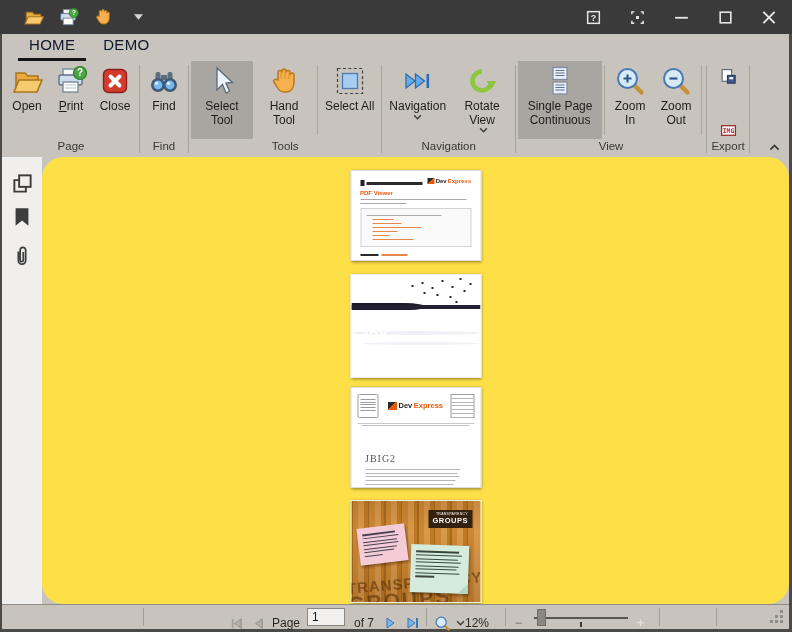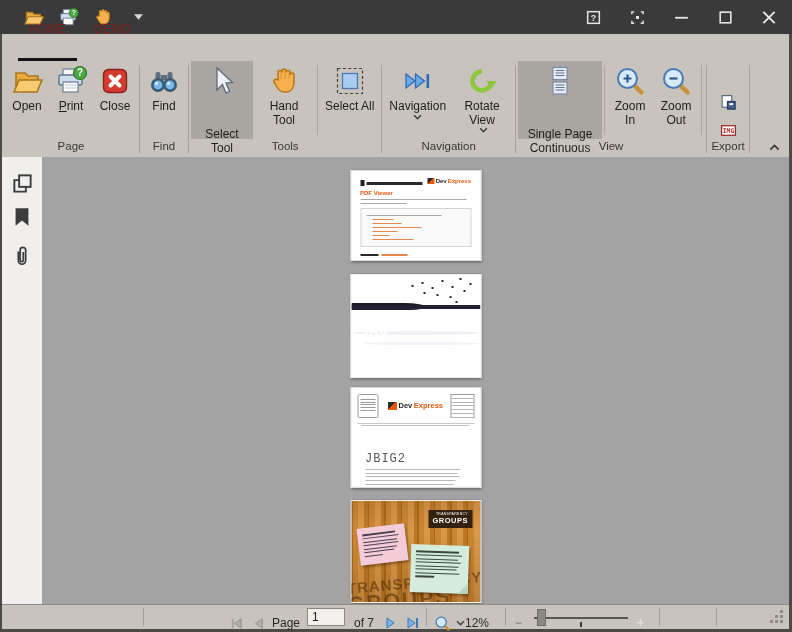--- a/index.html
+++ b/index.html
@@ -12,45 +12,45 @@
   .qat .qbtn { width:22px; height:22px; display:flex; align-items:center; justify-content:center; cursor:default; }
   .wincontrols { display:flex; align-items:center; gap:26px; }
   .wincontrols .wbtn { width:18px; height:18px; display:flex; align-items:center; justify-content:center; }
 
   
   .frame { position:absolute; top:34px; left:0; right:0; bottom:0; border-left:2px solid #4b4a47; border-right:3px solid #4b4a47; border-bottom:3px solid #4b4a47; background:#c8c4bd; display:flex; flex-direction:column; }
 
   
   .ribbon { background:#c8c4bd; }
   .tabs { height:27px; display:flex; align-items:flex-end; padding-left:16px; gap:6px; }
-  .tab { font-size:12px; color:#7f1d1d; padding:4px 11px 22px; letter-spacing:.3px; border-bottom:3px solid transparent; }
+  .tab { font-size:15px; color:#0f172a; padding:4px 11px 5px; letter-spacing:.3px; border-bottom:3px solid transparent; }
   .tab.active { border-bottom:3px solid #141414; }
   .ribbon-body { height:96px; display:flex; align-items:stretch; padding:0 3px; position:relative; }
   .rgroup { display:flex; flex-direction:column; }
   .btnrow { display:flex; align-items:stretch; height:78px; }
   .cap { height:18px; text-align:center; font-size:11.5px; color:#3a3733; padding-top:1px; }
   .gsep { width:1px; background:#a5a19b; margin:4px 2px; }
   .isep { width:1px; background:#aba79f; margin:4px 2px 4px; align-self:stretch; }
   .rbtn { display:flex; flex-direction:column; align-items:center; justify-content:flex-start; padding:4px 5px 2px; min-width:44px; cursor:default; }
-  .rbtn.sel { background:#a9a6a1;gap:28px; }
+  .rbtn.sel { background:#a9a6a1; }
   .rbtn .ic { width:32px; height:32px; flex:0 0 32px; margin-bottom:2px; }
   .rbtn .lbl { font-size:12px; color:#1f1d1a; text-align:center; line-height:1.18; max-width:52px; }
   .rbtn .lbl.wide { max-width:none; }
   .rbtn .lbl.w74 { max-width:74px; }
   .rbtn .lbl.narrow { max-width:36px;text-align:center; }
   .dd-below { margin-top:1px; }
-  .exportcol { display:flex; flex-direction:column; align-items:center; justify-content:flex-end; gap:10px; padding:6px 9px 0; }
+  .exportcol { display:flex; flex-direction:column; align-items:center; justify-content:space-between; gap:10px; padding:6px 9px 0; }
   .smbtn { width:20px; height:18px; display:flex; align-items:center; justify-content:center; }
   .collapse { position:absolute; right:8px; bottom:4px; width:14px; height:12px; display:flex; align-items:center; justify-content:center; }
 
   
   .main { flex:1; display:flex; overflow:hidden; }
   .sidepanel { width:40px; background:#f0efee; position:relative; }
   .sideicon { position:absolute; left:8px; width:24px; height:26px; display:flex; align-items:center; justify-content:center; }
-  .viewer { flex:1; background:#a3a3a3; position:relative; overflow:hidden; }
+  .viewer { flex:1; background:#fde047; position:relative; overflow:hidden;border-radius:21px; }
 
   .page { position:absolute; left:50%; transform:translateX(-50%); width:131px; background:#fff; border:1px solid #dddcda; box-shadow:0 1px 3px rgba(0,0,0,.45); overflow:hidden; }
   .b { background:#aaa; height:1.5px; margin:2.5px 0; }
   .ob { background:#e8874a; }
 
   
   .p1 { padding:7px 9px; }
   .p1top { display:flex; justify-content:space-between; align-items:flex-start; }
   .p1bar { display:flex; align-items:center; gap:2px; margin-top:2px; }
   .p1bar .sq { width:4px; height:6px; background:#222; }
@@ -81,21 +81,21 @@
   .p3hdr { position:relative; height:26px; }
   .p3card { position:absolute; left:0; top:0; width:21px; height:24px; border:1px solid #9a9a9a; border-radius:2px; padding:2px; }
   .p3card .b { height:1px; margin:1.8px 0; background:#9a9a9a; }
   .p3logo { position:absolute; left:50%; top:7px; transform:translateX(-50%); font-size:7.5px; font-weight:bold; display:flex; gap:1.5px; align-items:center; white-space:nowrap; }
   .p3logo .dxflag { width:9px; height:8px; }
   .p3tbl { position:absolute; right:0; top:0; width:24px; height:24px; border:1px solid #9a9a9a; }
   .p3tbl div { height:3.8px; border-bottom:.5px solid #b5b5b5; }
   .p3rule { height:1px; background:#c9c9c9; margin:3px 0 1px; }
   .p3cap { height:1px; background:#c0c0c0; width:92%; margin:0 auto; }
   .p3body { margin-top:22px; padding:0 8px; }
-  .p3h { font-family:Liberation Mono, monospace; font-size:12px; color:#555; letter-spacing:1px; display:inline; }
+  .p3h { font-family:Liberation Serif, serif; font-size:10px; color:#555; letter-spacing:1px; display:inline; }
   .p3body .b { background:#b8b8b8; height:1.1px; margin:2.6px 0; }
 
   
   .p4 { background:repeating-linear-gradient(90deg,#a96a1c 0 1.5px,#cd8733 1.5px 7px,#d9994a 7px 13px,#c07a24 13px 16.5px); }
   .p4shade { position:absolute; inset:0; background:linear-gradient(180deg,rgba(60,30,0,.12),rgba(60,30,0,0) 30%,rgba(60,30,0,.18)); }
   .p4badge { position:absolute; right:8px; top:9px; background:#35210f; color:#fff; padding:2px 4px 3px; text-align:right; }
   .p4badge .s1 { font-size:3.5px; letter-spacing:.3px; }
   .p4badge .s2 { font-size:7.5px; font-weight:bold; letter-spacing:.5px; }
   .p4wm { position:absolute; left:-4px; bottom:-6px; transform:rotate(-5deg); color:rgba(78,42,6,.55); font-weight:800; line-height:.9; white-space:nowrap; }
   .p4wm .w1 { font-size:15px; letter-spacing:1px; }

